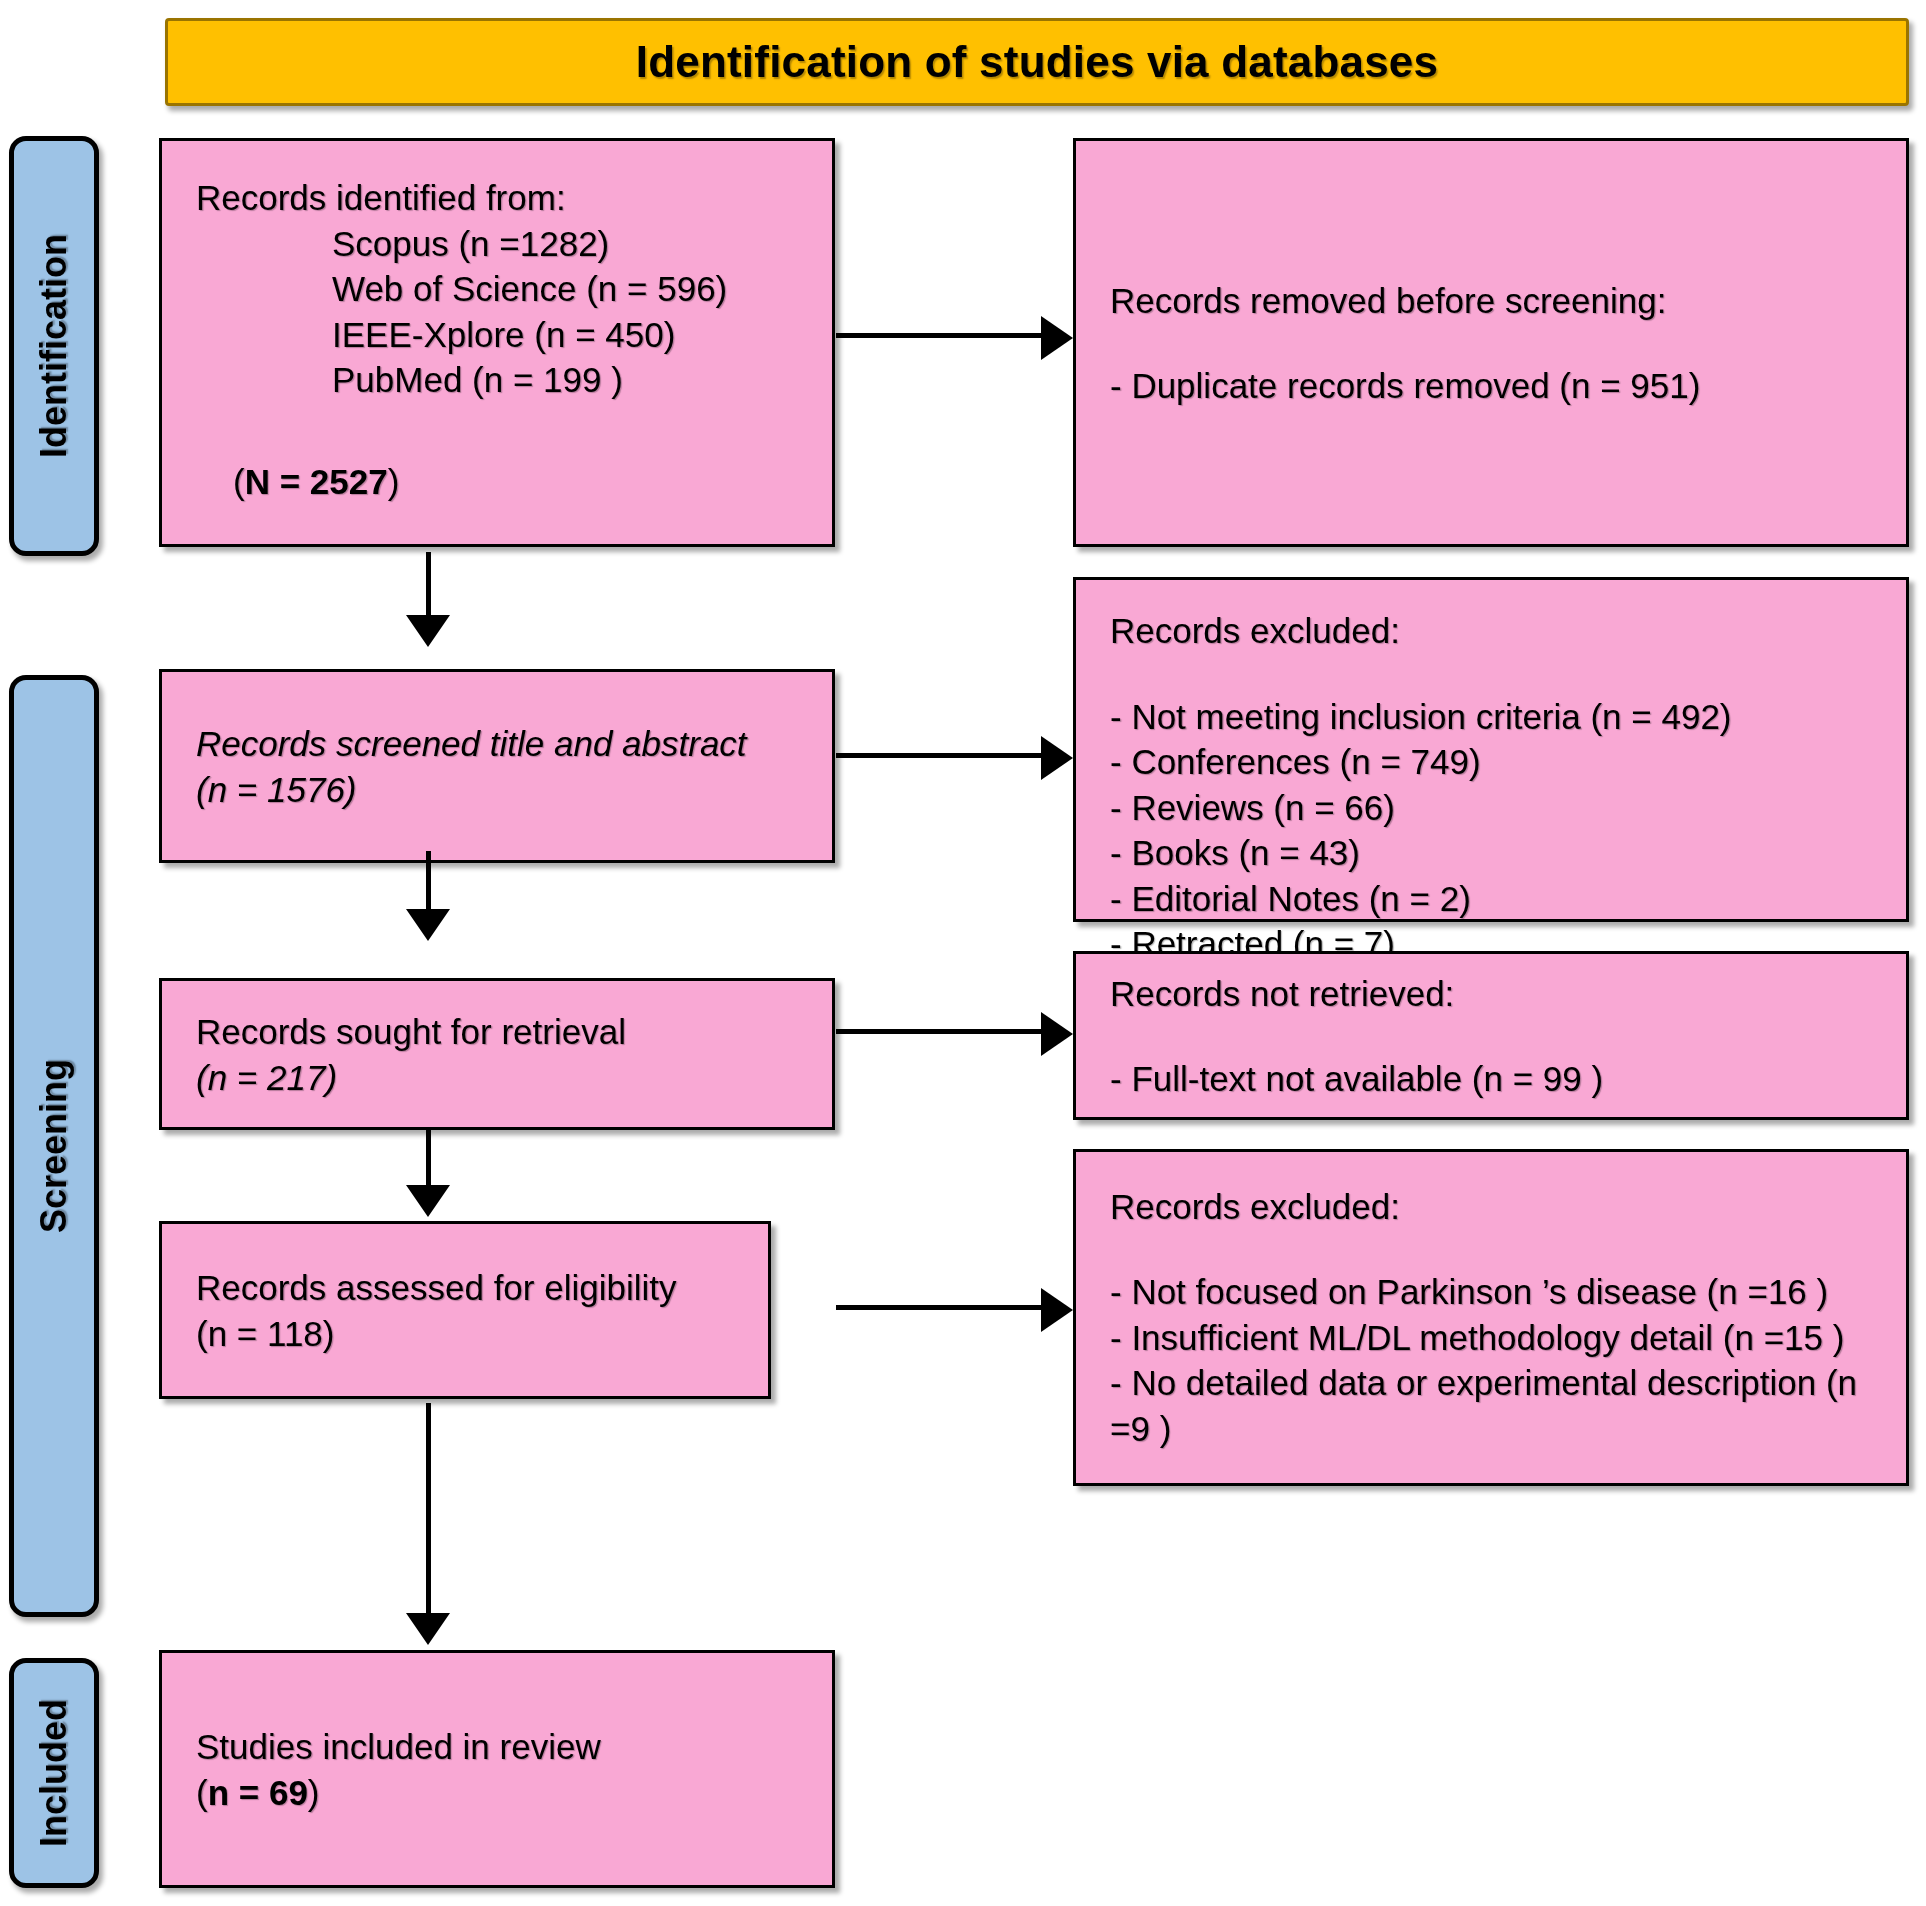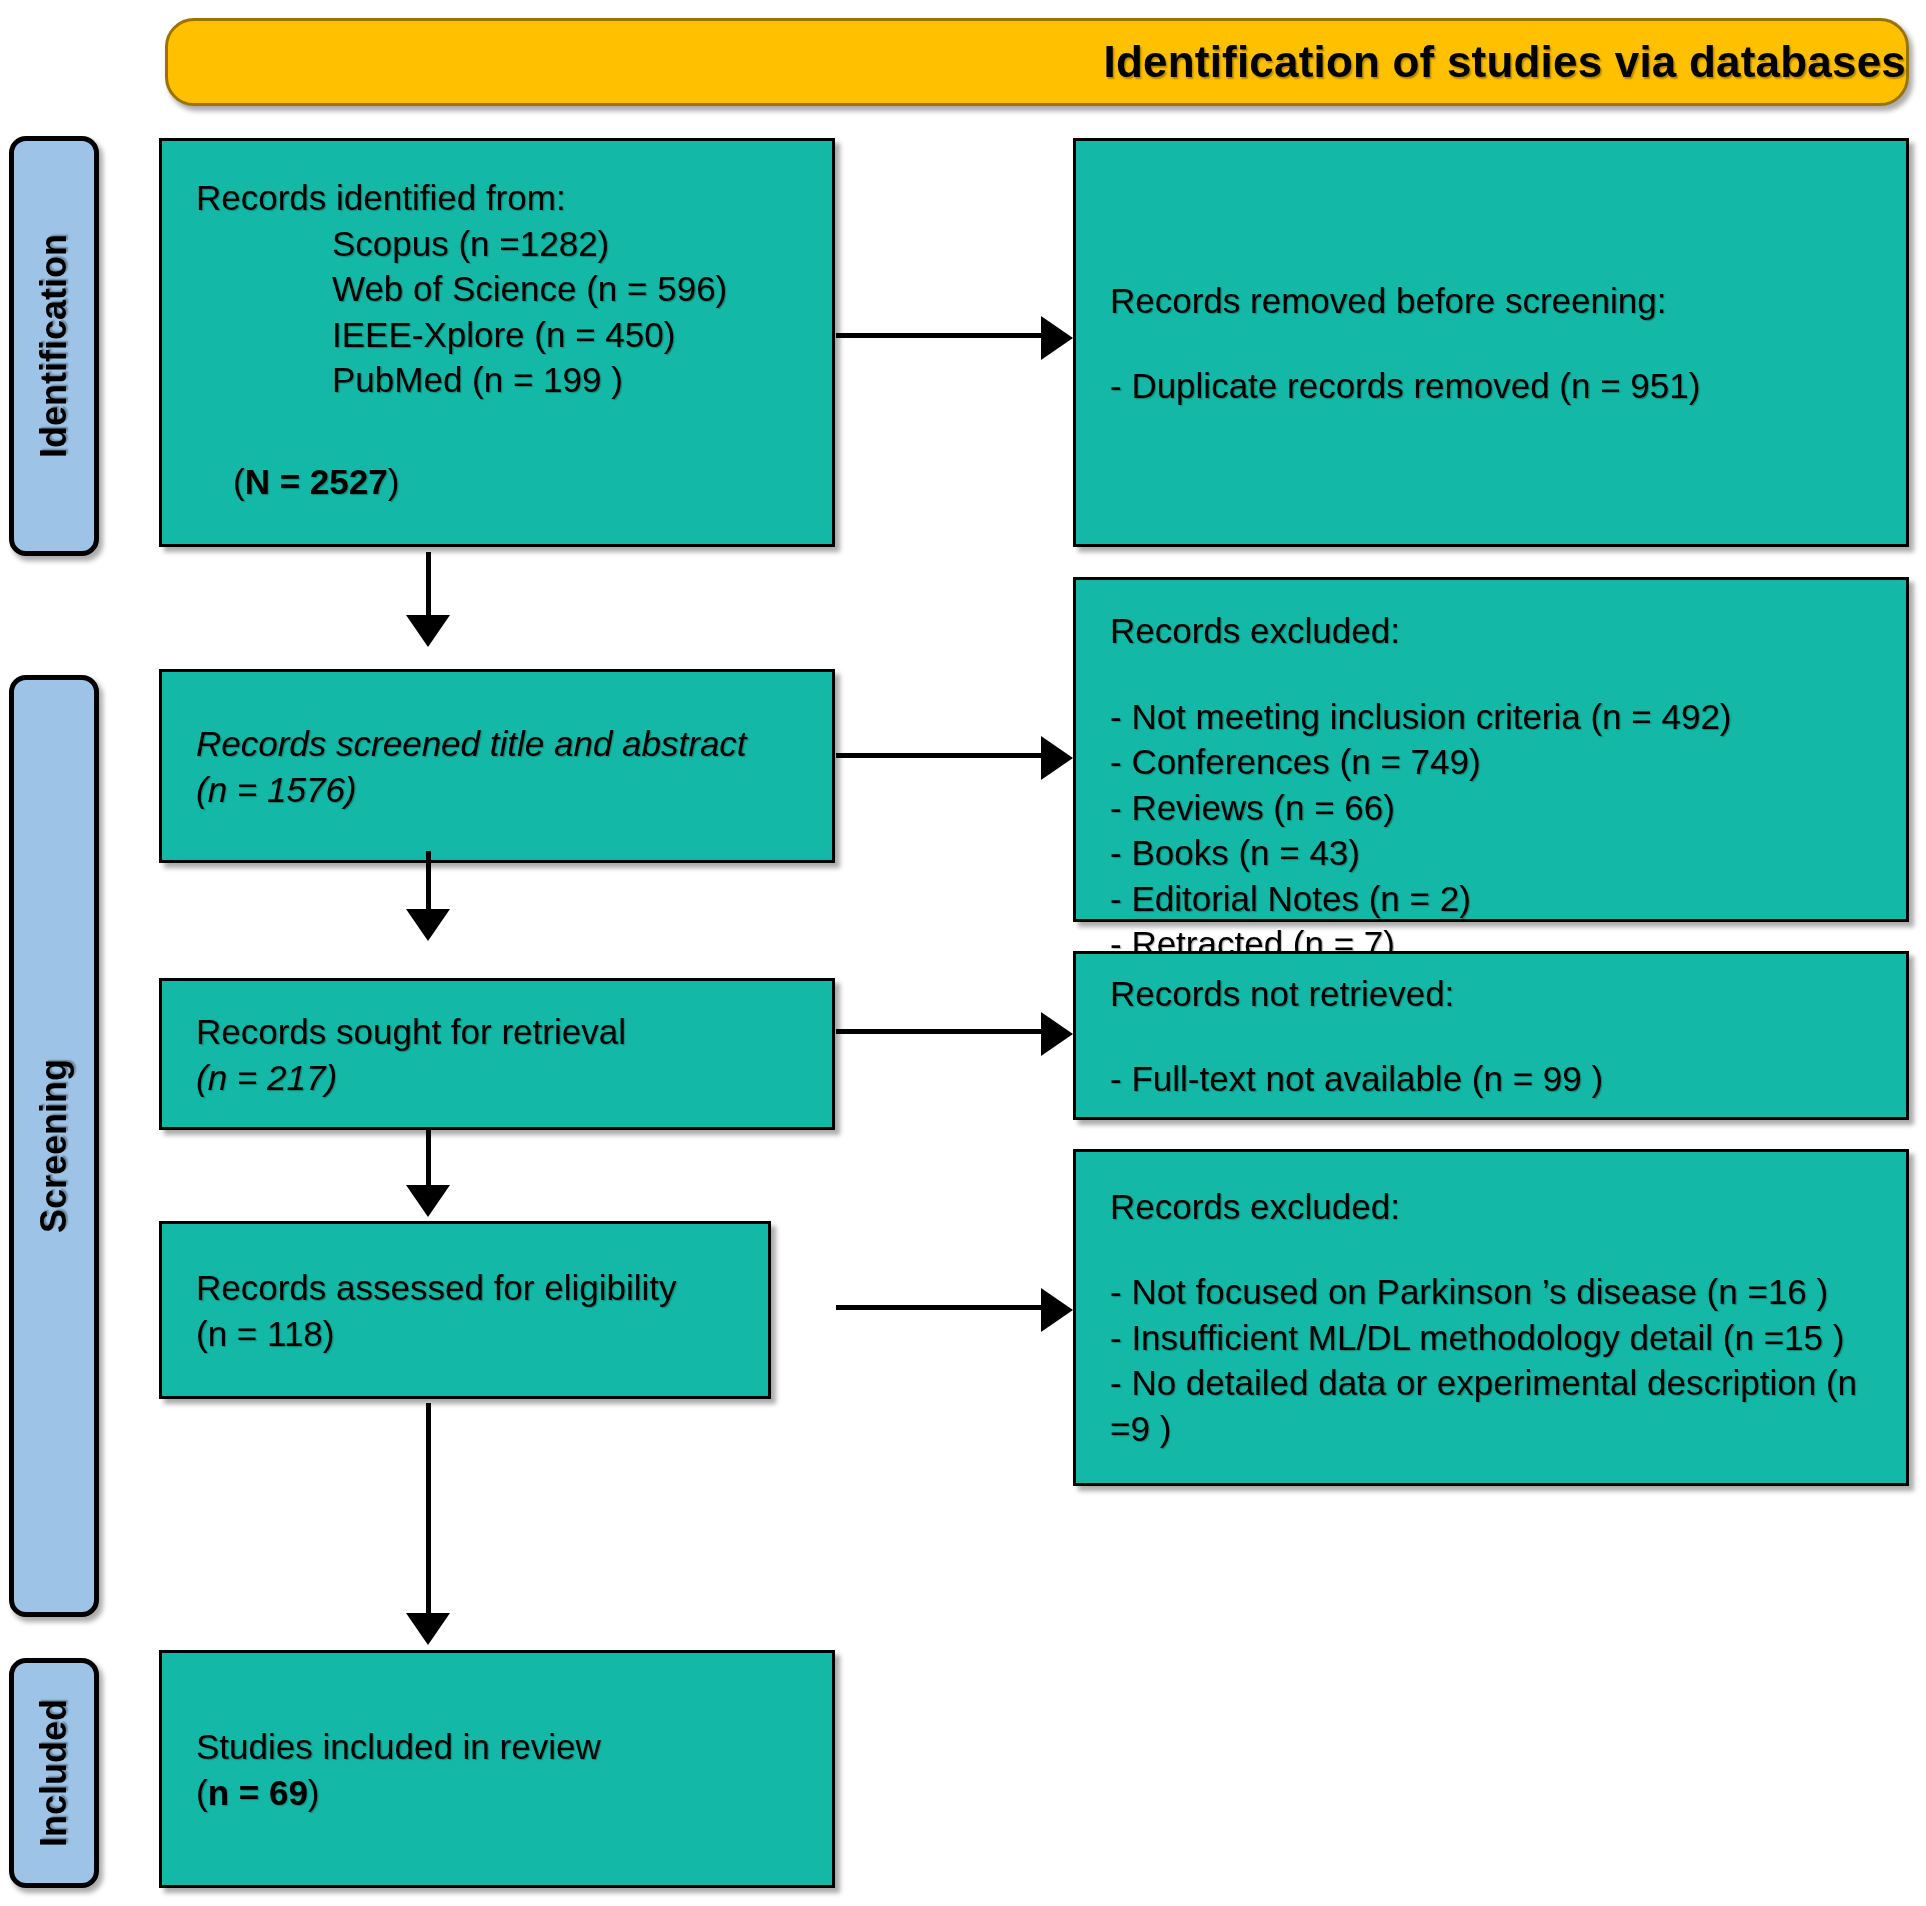--- a/index.html
+++ b/index.html
@@ -9,23 +9,23 @@
     color:#000000;
     -webkit-font-smoothing:antialiased;
   }
   .abs{position:absolute;box-sizing:border-box;}
 
   
   .header-bar{
     left:165px;top:17.6px;width:1744px;height:88px;
     background:#FFC000;
     border:3.1px solid #9A7400;
-    border-radius:29px;
+    border-radius:4px;
     box-shadow:3.8px 4.6px 5.4px rgba(0,0,0,0.33);
-    display:flex;align-items:center;justify-content:flex-end;
+    display:flex;align-items:center;justify-content:center;
   }
   .header-title{
     font-size:44px;font-weight:bold;letter-spacing:0.2px;color:#000;
     text-shadow:1.5px 1.5px 1.5px rgba(0,0,0,0.30);
     white-space:nowrap;
   }
 
   
   .stage{
     left:9.2px;width:90px;
@@ -40,21 +40,21 @@
     white-space:nowrap;
     font-size:36px;font-weight:bold;color:#000;
     text-shadow:1.5px 1.5px 1.5px rgba(0,0,0,0.30);
   }
   #stage-identification{top:136px;height:420px;}
   #stage-screening{top:675px;height:942px;}
   #stage-included{top:1658px;height:230px;}
 
   
   .flowbox{
-    background:#14b8a6;
+    background:#f9a8d4;
     border:3.8px solid #000000;
     box-shadow:4.6px 5.4px 4.6px rgba(0,0,0,0.33);
     padding:0;
   }
   .flowbox .inner{
     position:absolute;left:34px;right:23px;
     font-size:35px;line-height:1.30;
     text-shadow:1.2px 1.2px 1.1px rgba(0,0,0,0.28);
   }
   .flowbox .inner.mid{top:50%;transform:translateY(-50%);}

